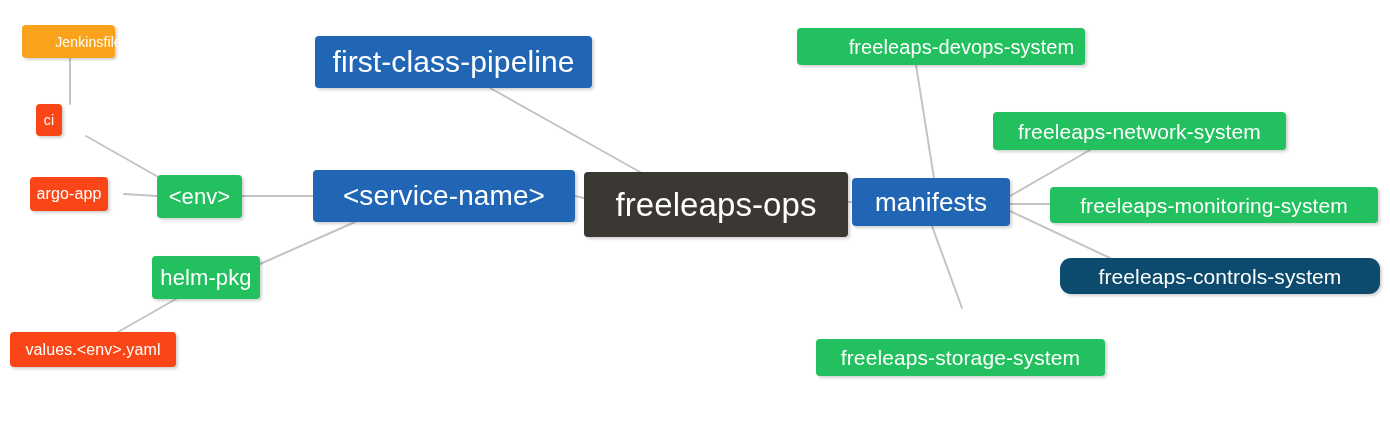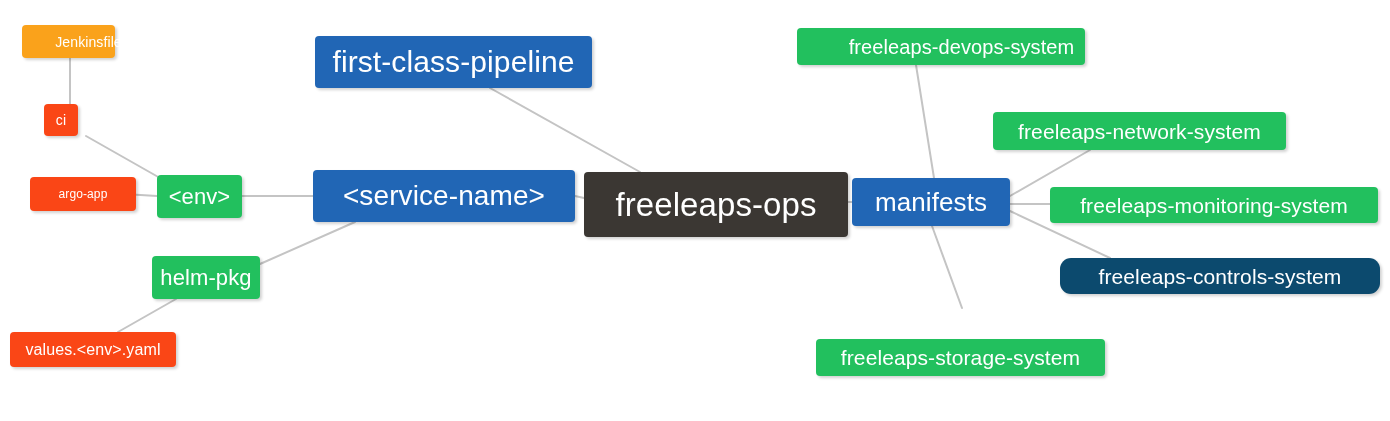--- a/index.html
+++ b/index.html
@@ -55,24 +55,24 @@
       <line x1="1010" y1="196" x2="1090" y2="150" stroke="#c4c4c4" stroke-width="2" stroke-linecap="round"></line>
       <line x1="1010" y1="204" x2="1050" y2="204" stroke="#c4c4c4" stroke-width="2" stroke-linecap="round"></line>
       <line x1="1010" y1="211" x2="1110" y2="258" stroke="#c4c4c4" stroke-width="2" stroke-linecap="round"></line>
       <line x1="932" y1="226" x2="962" y2="308" stroke="#c4c4c4" stroke-width="2" stroke-linecap="round"></line>
     </svg>
 
   <div id="node-layer">
       <div class="node" style="left: 22px; top: 25px; width: 93px; height: 33px; background: rgb(250, 162, 27); font-size: 14px; padding-left: 40px;">
         <span class="node-label">Jenkinsfile</span>
       </div>
-      <div class="node" style="left: 44px; top: 104px; width: 34px; height: 32px; background: rgb(250, 70, 22); font-size: 14px;">
+      <div class="node" style="left: 36px; top: 104px; width: 26px; height: 32px; background: rgb(250, 70, 22); font-size: 14px;">
         <span class="node-label">ci</span>
       </div>
-      <div class="node" style="left: 30px; top: 177px; width: 106px; height: 34px; background: rgb(250, 70, 22); font-size: 12px;">
+      <div class="node" style="left: 30px; top: 177px; width: 78px; height: 34px; background: rgb(250, 70, 22); font-size: 16px;">
         <span class="node-label">argo-app</span>
       </div>
       <div class="node" style="left: 157px; top: 175px; width: 85px; height: 43px; background: rgb(34, 192, 94); font-size: 22px;">
         <span class="node-label">&lt;env&gt;</span>
       </div>
       <div class="node" style="left: 152px; top: 256px; width: 108px; height: 43px; background: rgb(34, 192, 94); font-size: 22px;">
         <span class="node-label">helm-pkg</span>
       </div>
       <div class="node" style="left: 10px; top: 332px; width: 166px; height: 35px; background: rgb(250, 70, 22); font-size: 16px;">
         <span class="node-label">values.&lt;env&gt;.yaml</span>

